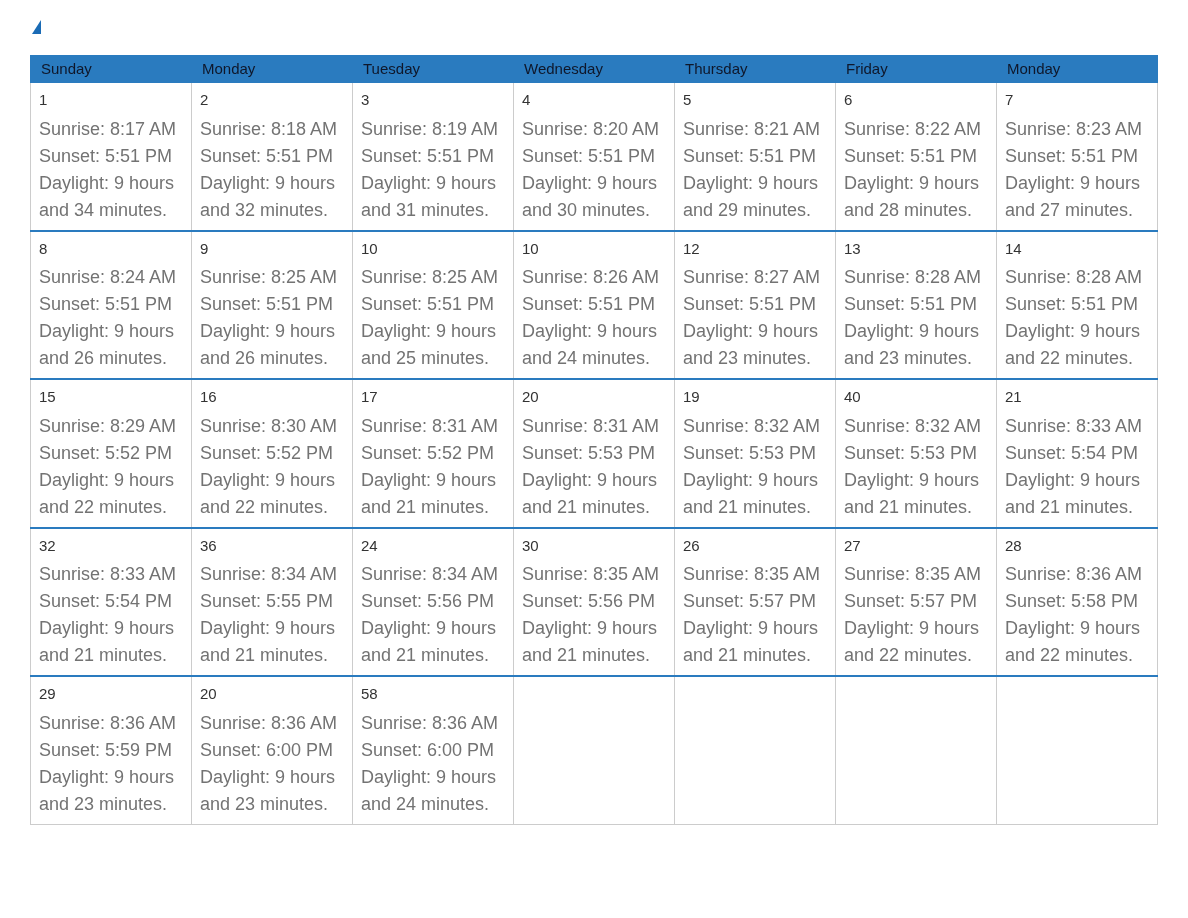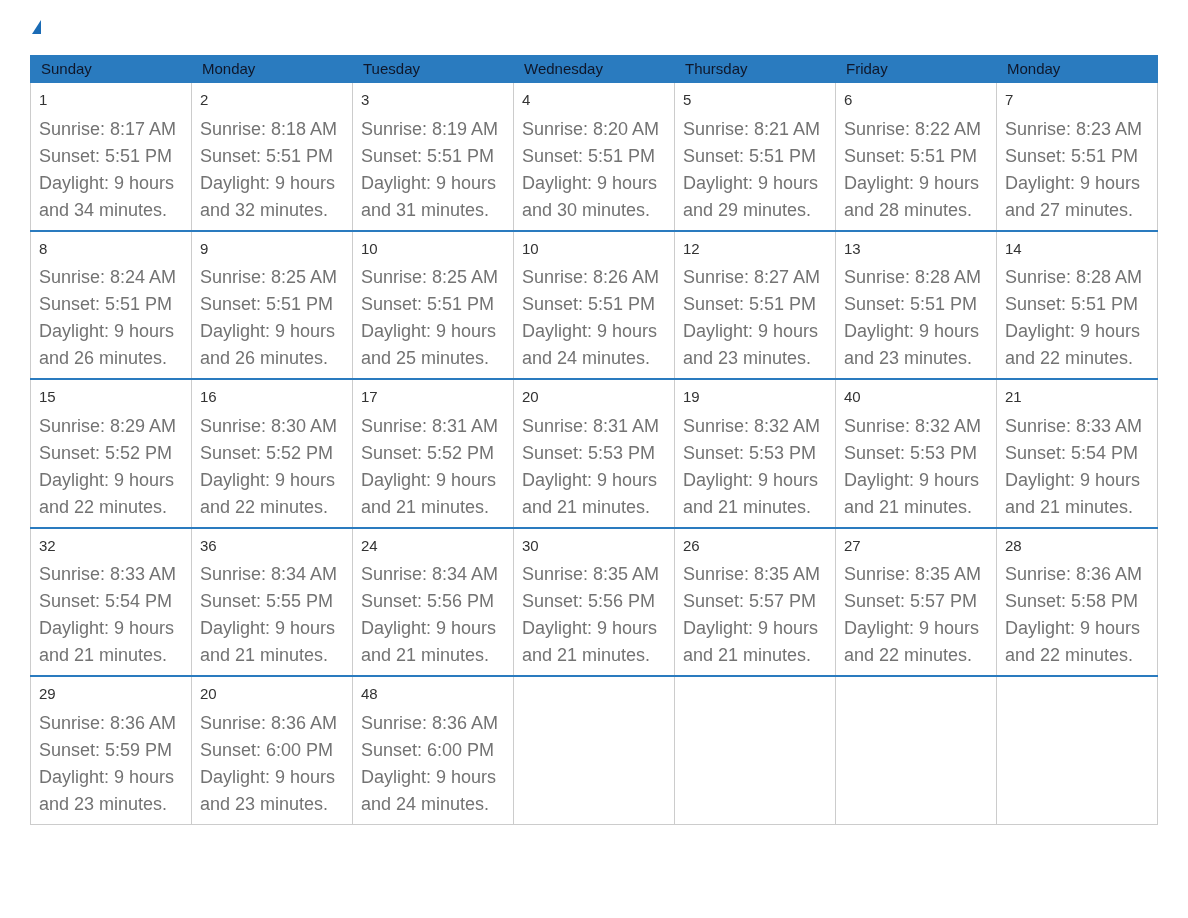--- a/index.html
+++ b/index.html
@@ -394,21 +394,21 @@
         <td>
         <div class="day-number">20</div>
         <div class="day-info">
           Sunrise: 8:36 AM<br>
           Sunset: 6:00 PM<br>
           Daylight: 9 hours<br>
           and 23 minutes.
         </div>
       </td>
         <td>
-        <div class="day-number">48</div>
+        <div class="day-number">58</div>
         <div class="day-info">
           Sunrise: 8:36 AM<br>
           Sunset: 6:00 PM<br>
           Daylight: 9 hours<br>
           and 24 minutes.
         </div>
       </td>
         <td class="empty-cell"></td>
         <td class="empty-cell"></td>
         <td class="empty-cell"></td>

